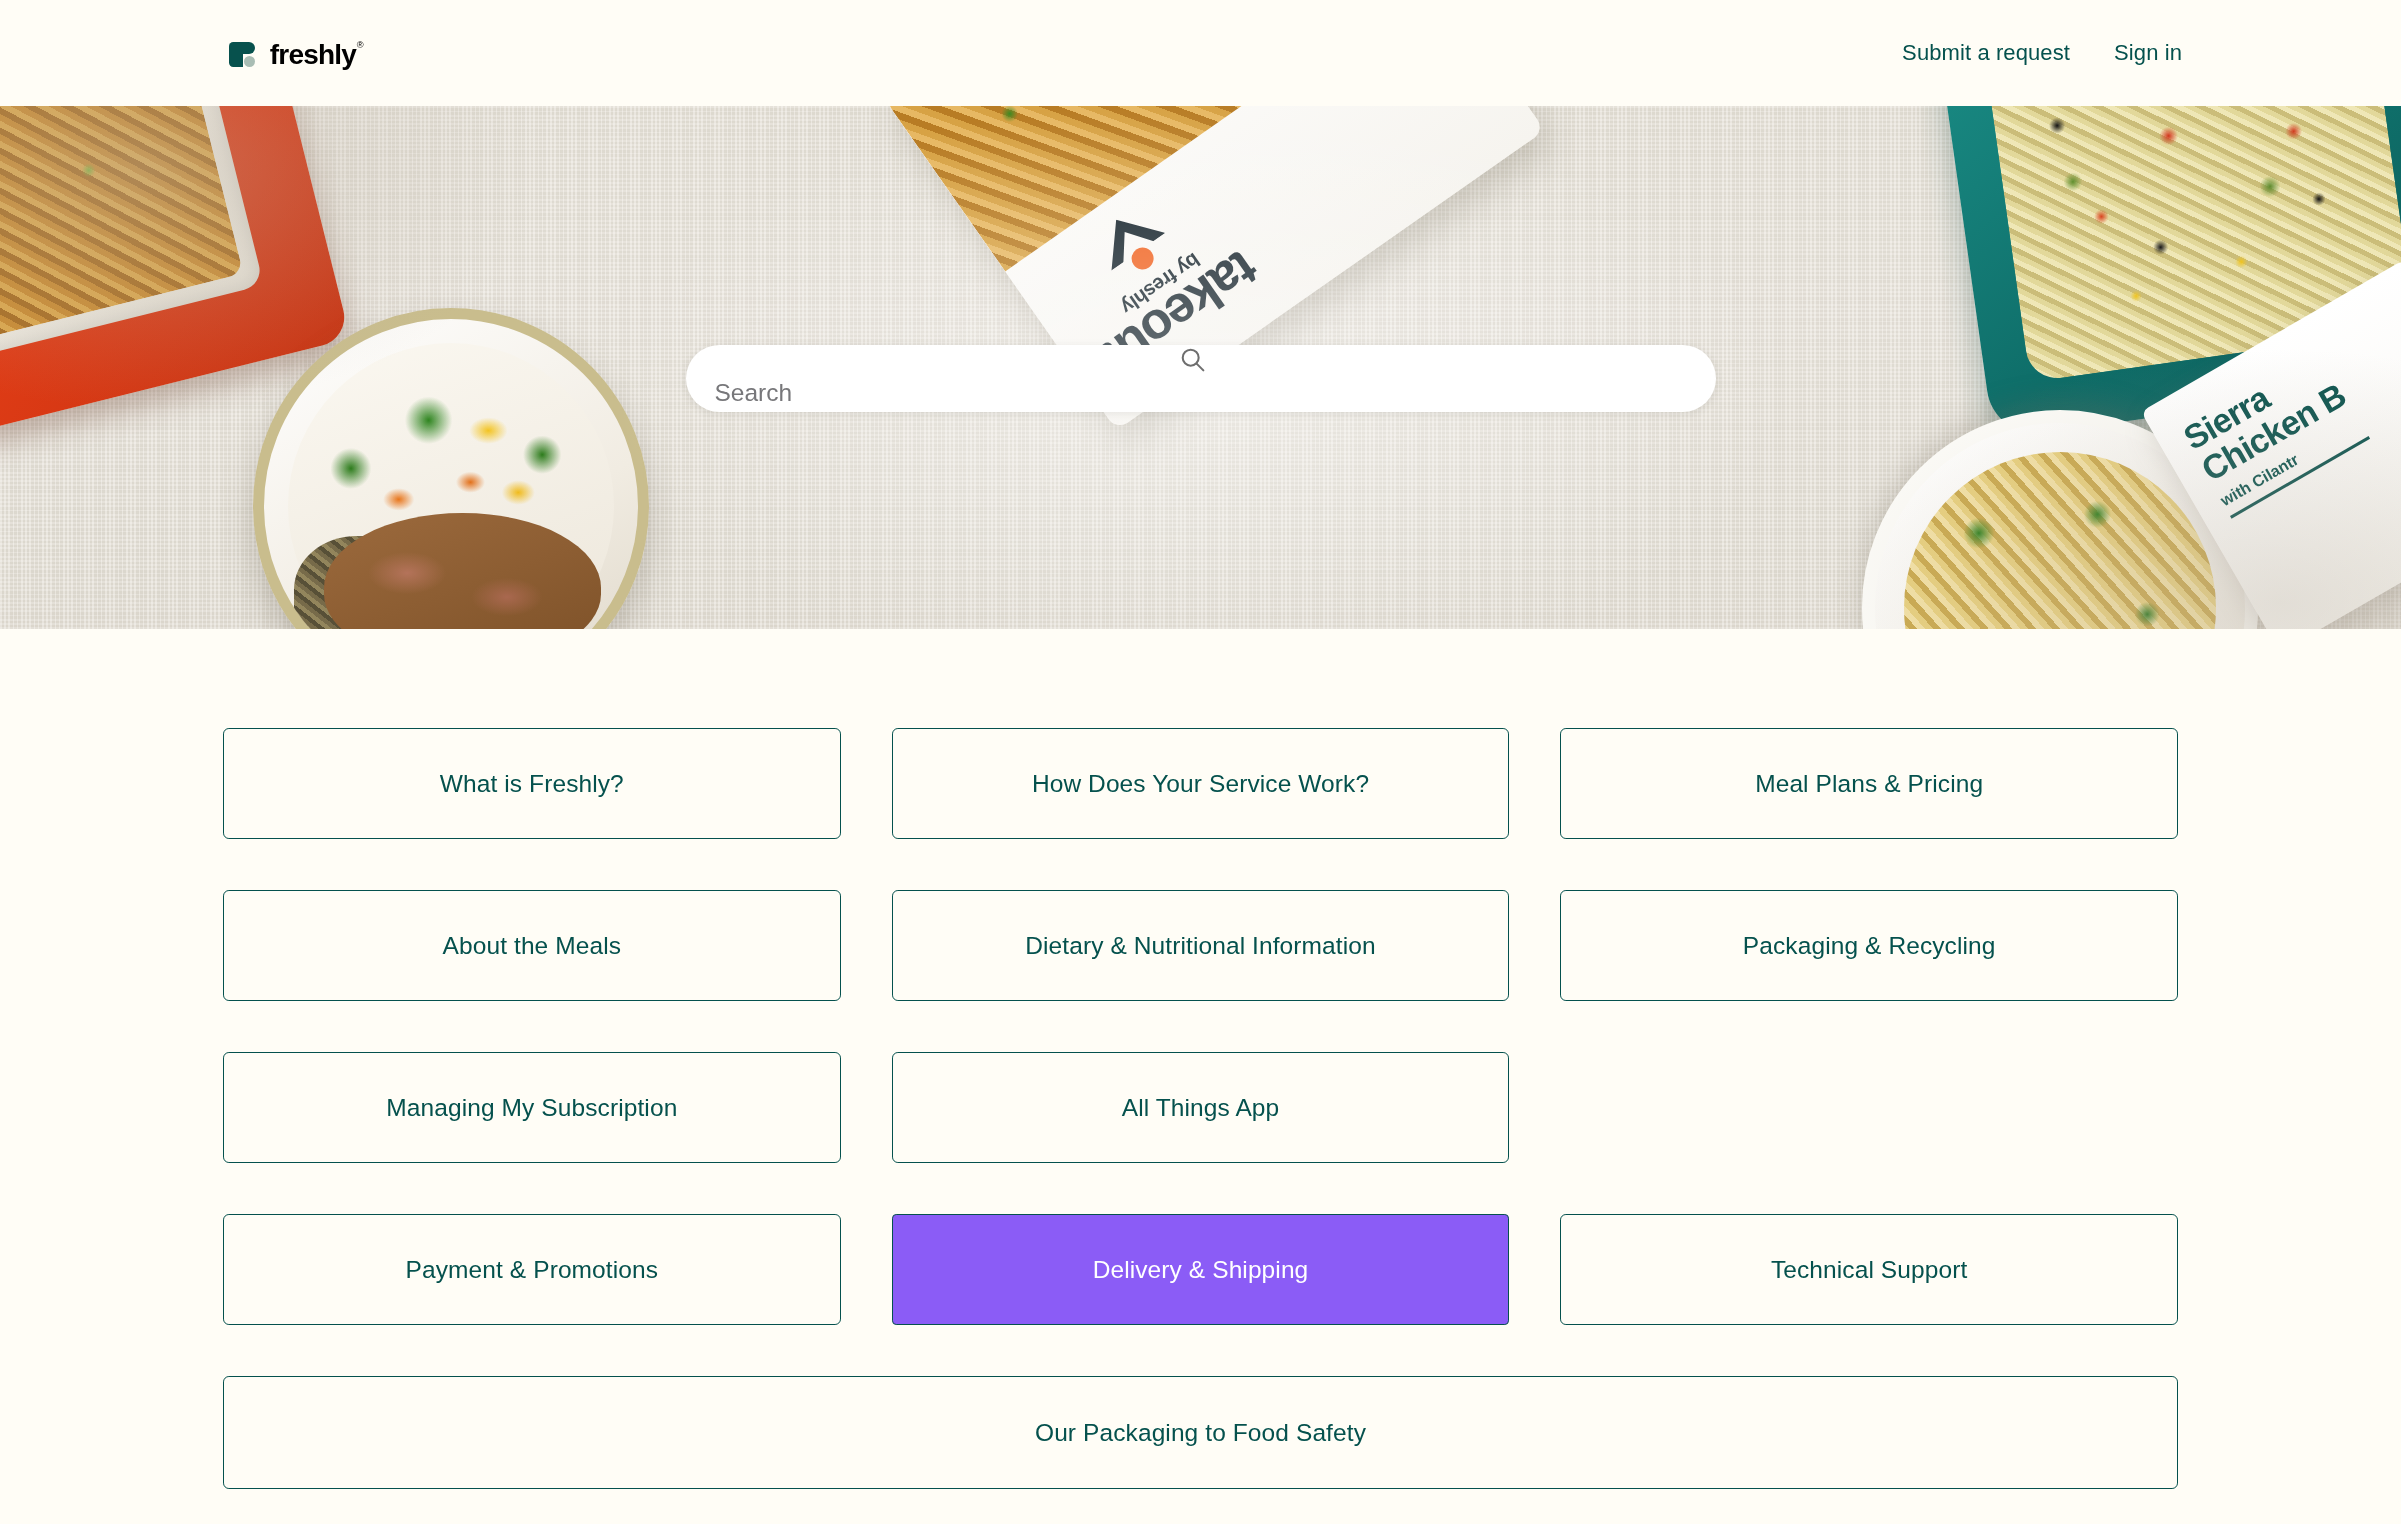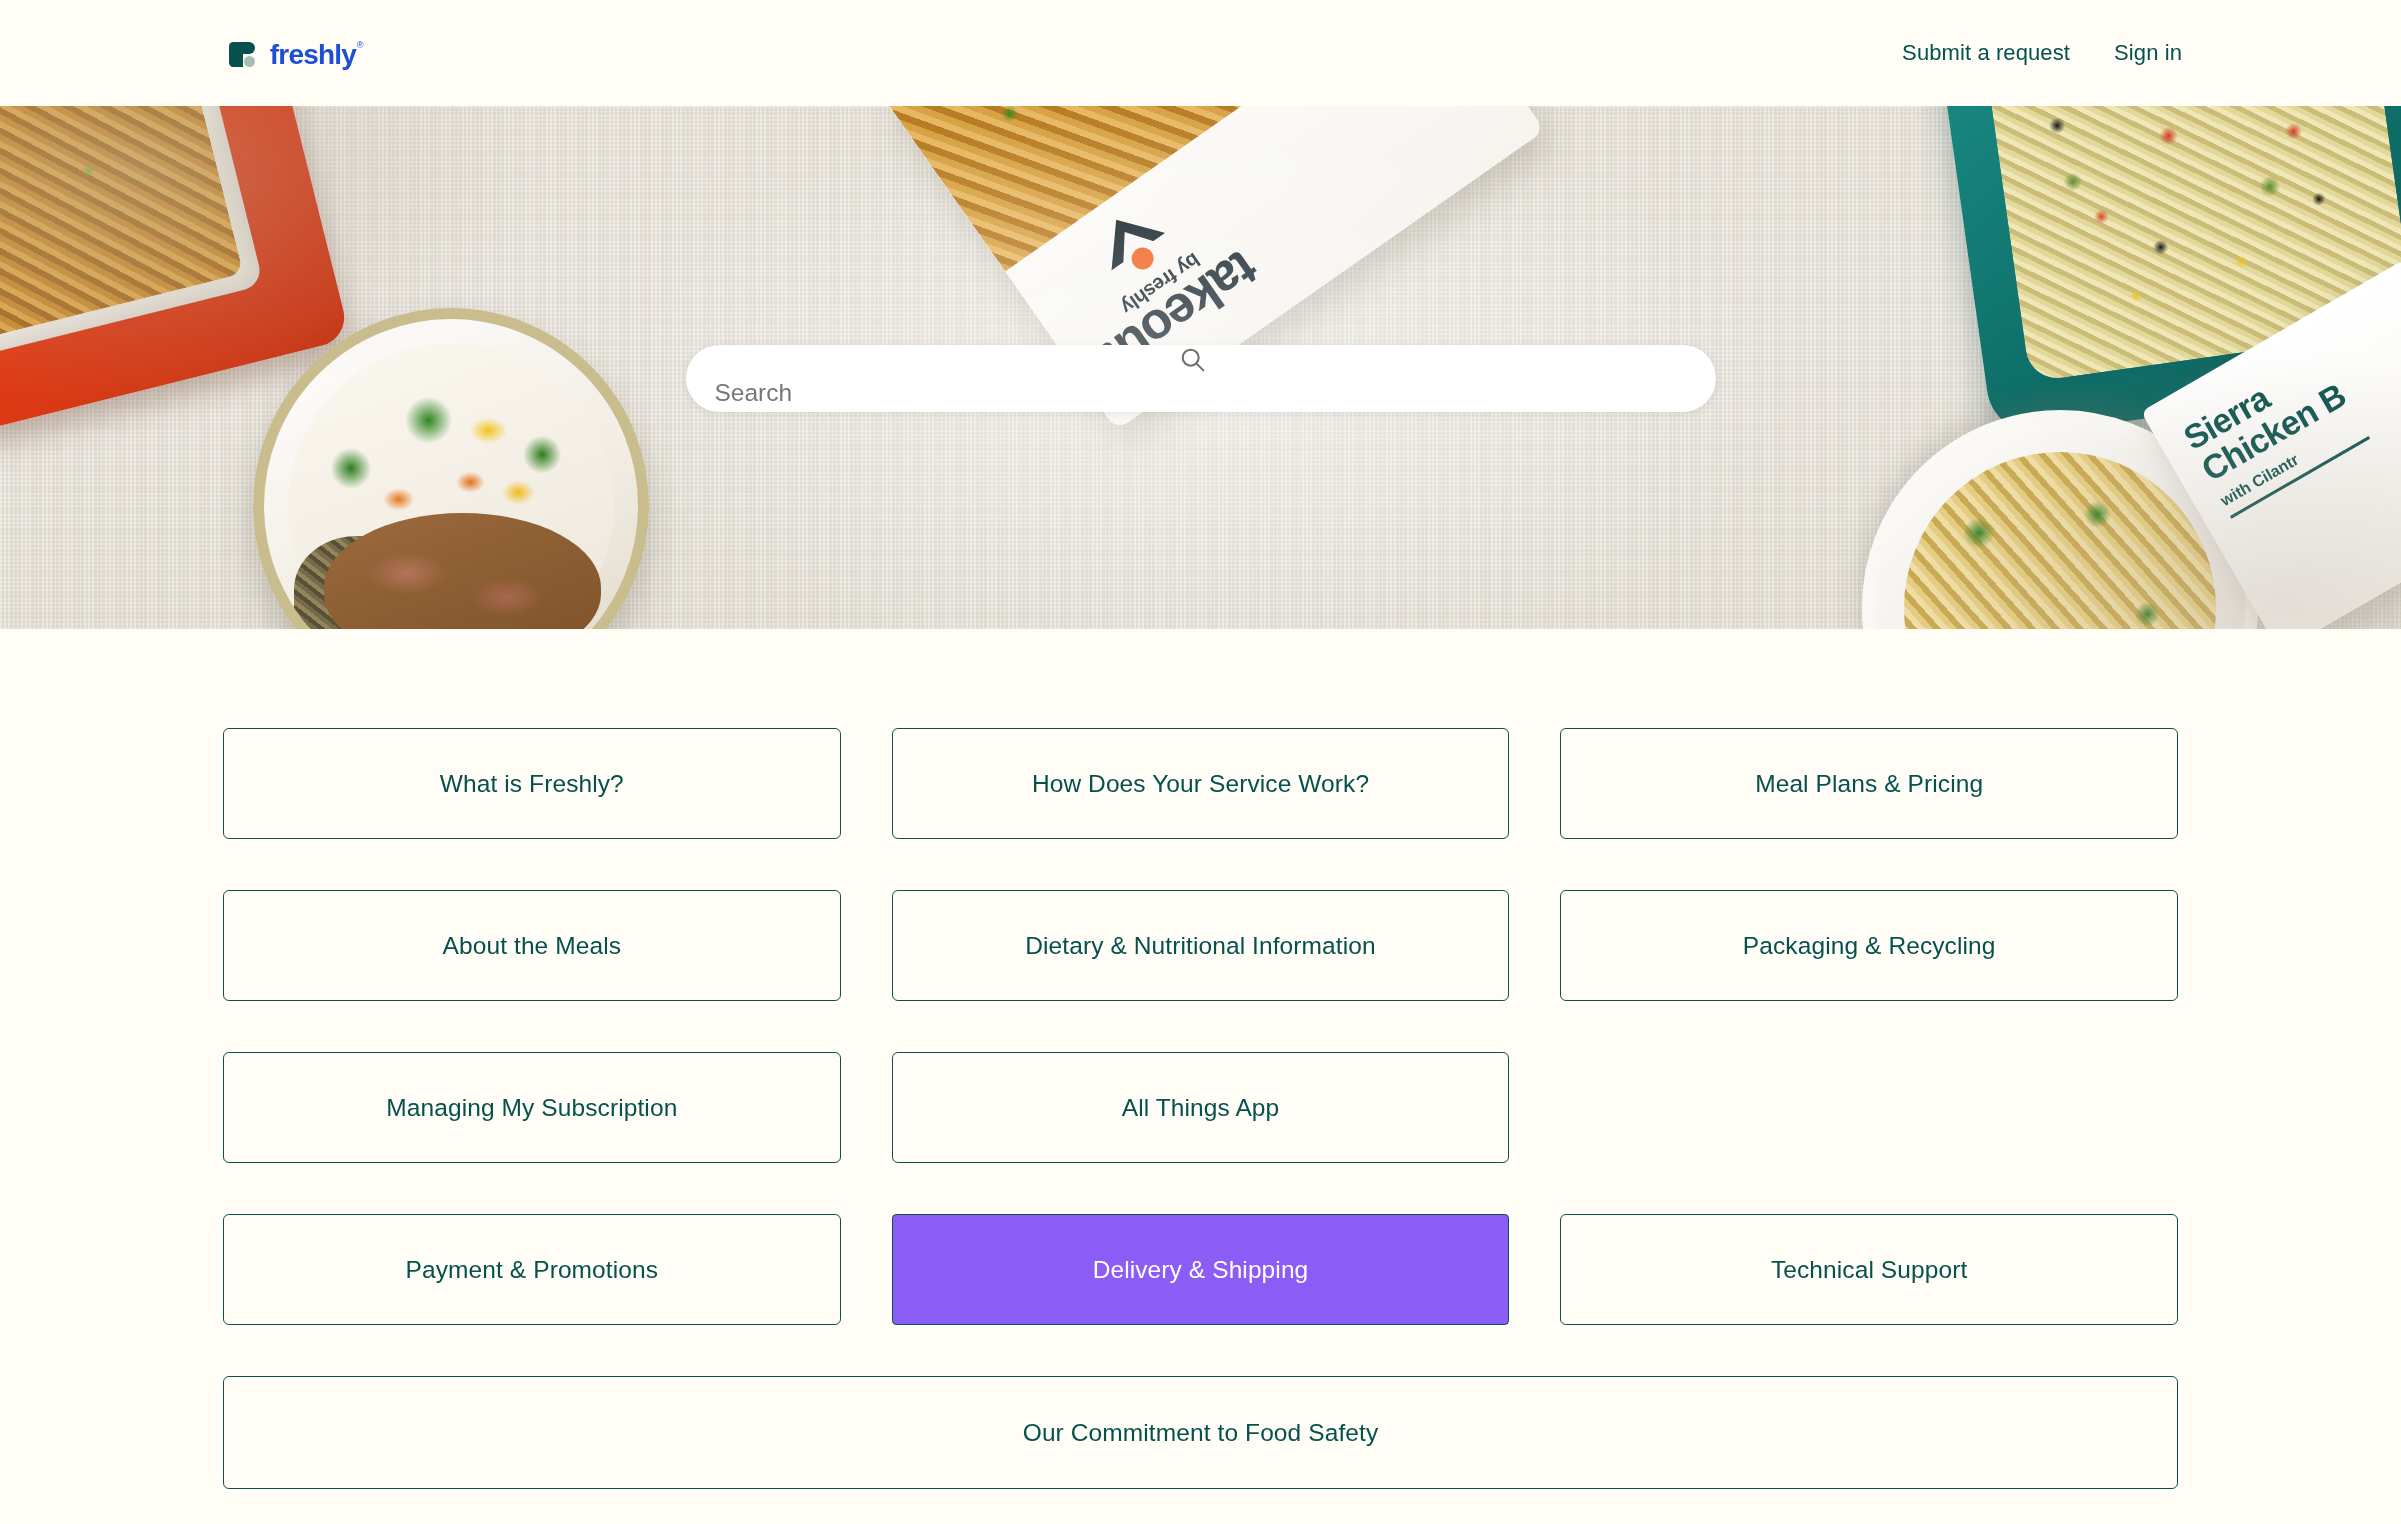--- a/index.html
+++ b/index.html
@@ -64,21 +64,21 @@
     left: 15px; top: 16px;
     width: 11px; height: 11px;
     border-radius: 50%;
     background: #a9bdb4;
   }
 
   .brand-word {
     font-size: 28px;
     font-weight: bold;
     letter-spacing: -0.8px;
-    color: #1d4ed8;
+    color: #000000;
     line-height: 1;
     position: relative;
   }
   .brand-word sup {
     font-size: 9.3px;
     vertical-align: super;
     font-weight: normal;
     position: relative;
     top: -5px;
     left: 0.8px;
@@ -484,17 +484,17 @@
     <div class="cat-card">All Things App</div>
   </div>
 
   <div class="cat-row">
     <div class="cat-card">Payment &amp; Promotions</div>
     <div class="cat-card is-active">Delivery &amp; Shipping</div>
     <div class="cat-card">Technical Support</div>
   </div>
 
   <div class="cat-row full">
-    <div class="cat-card">Our Commitment to Food Safety</div>
+    <div class="cat-card">Our Packaging to Food Safety</div>
   </div>
 
 </main>
 
 
 </body></html>

